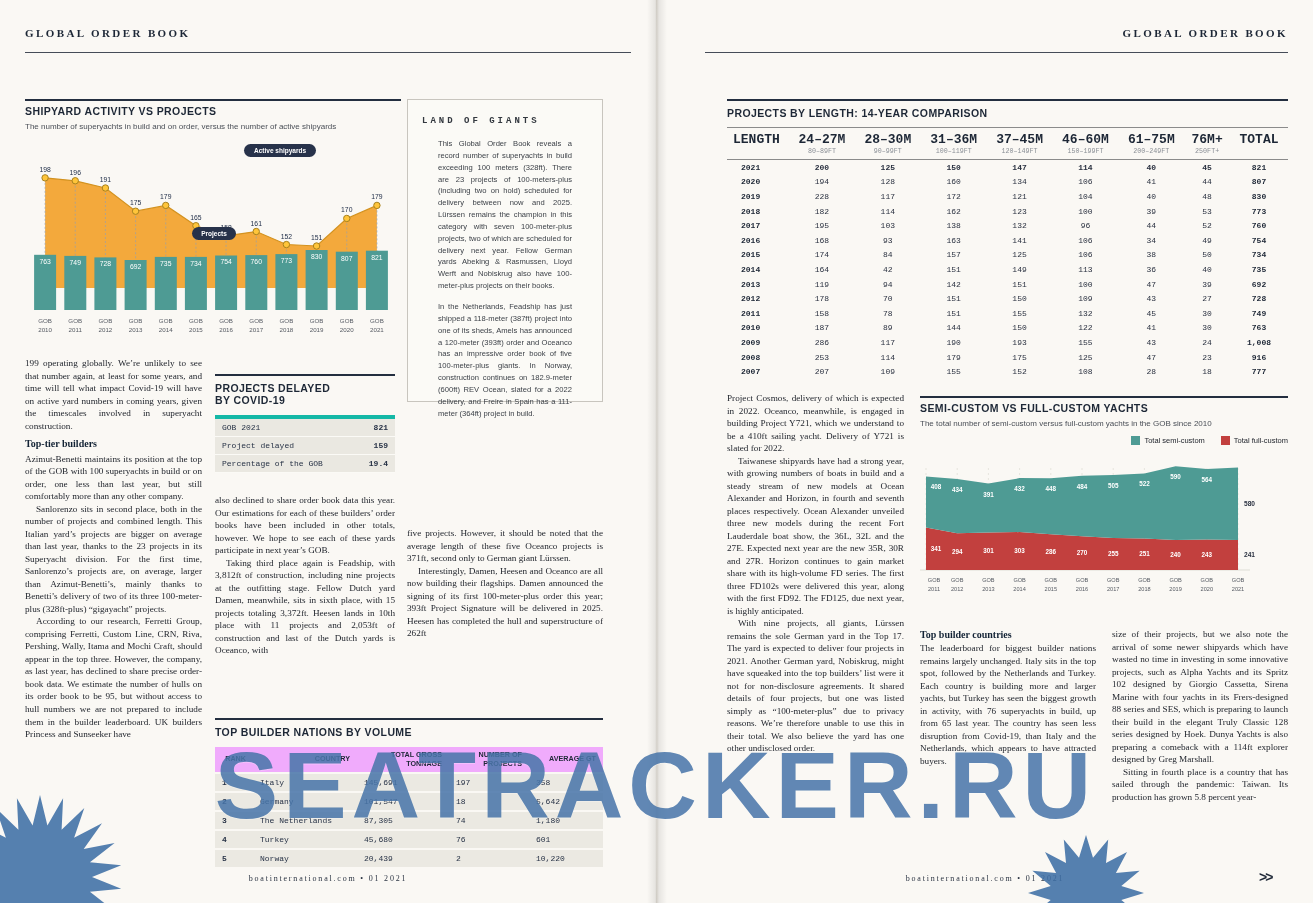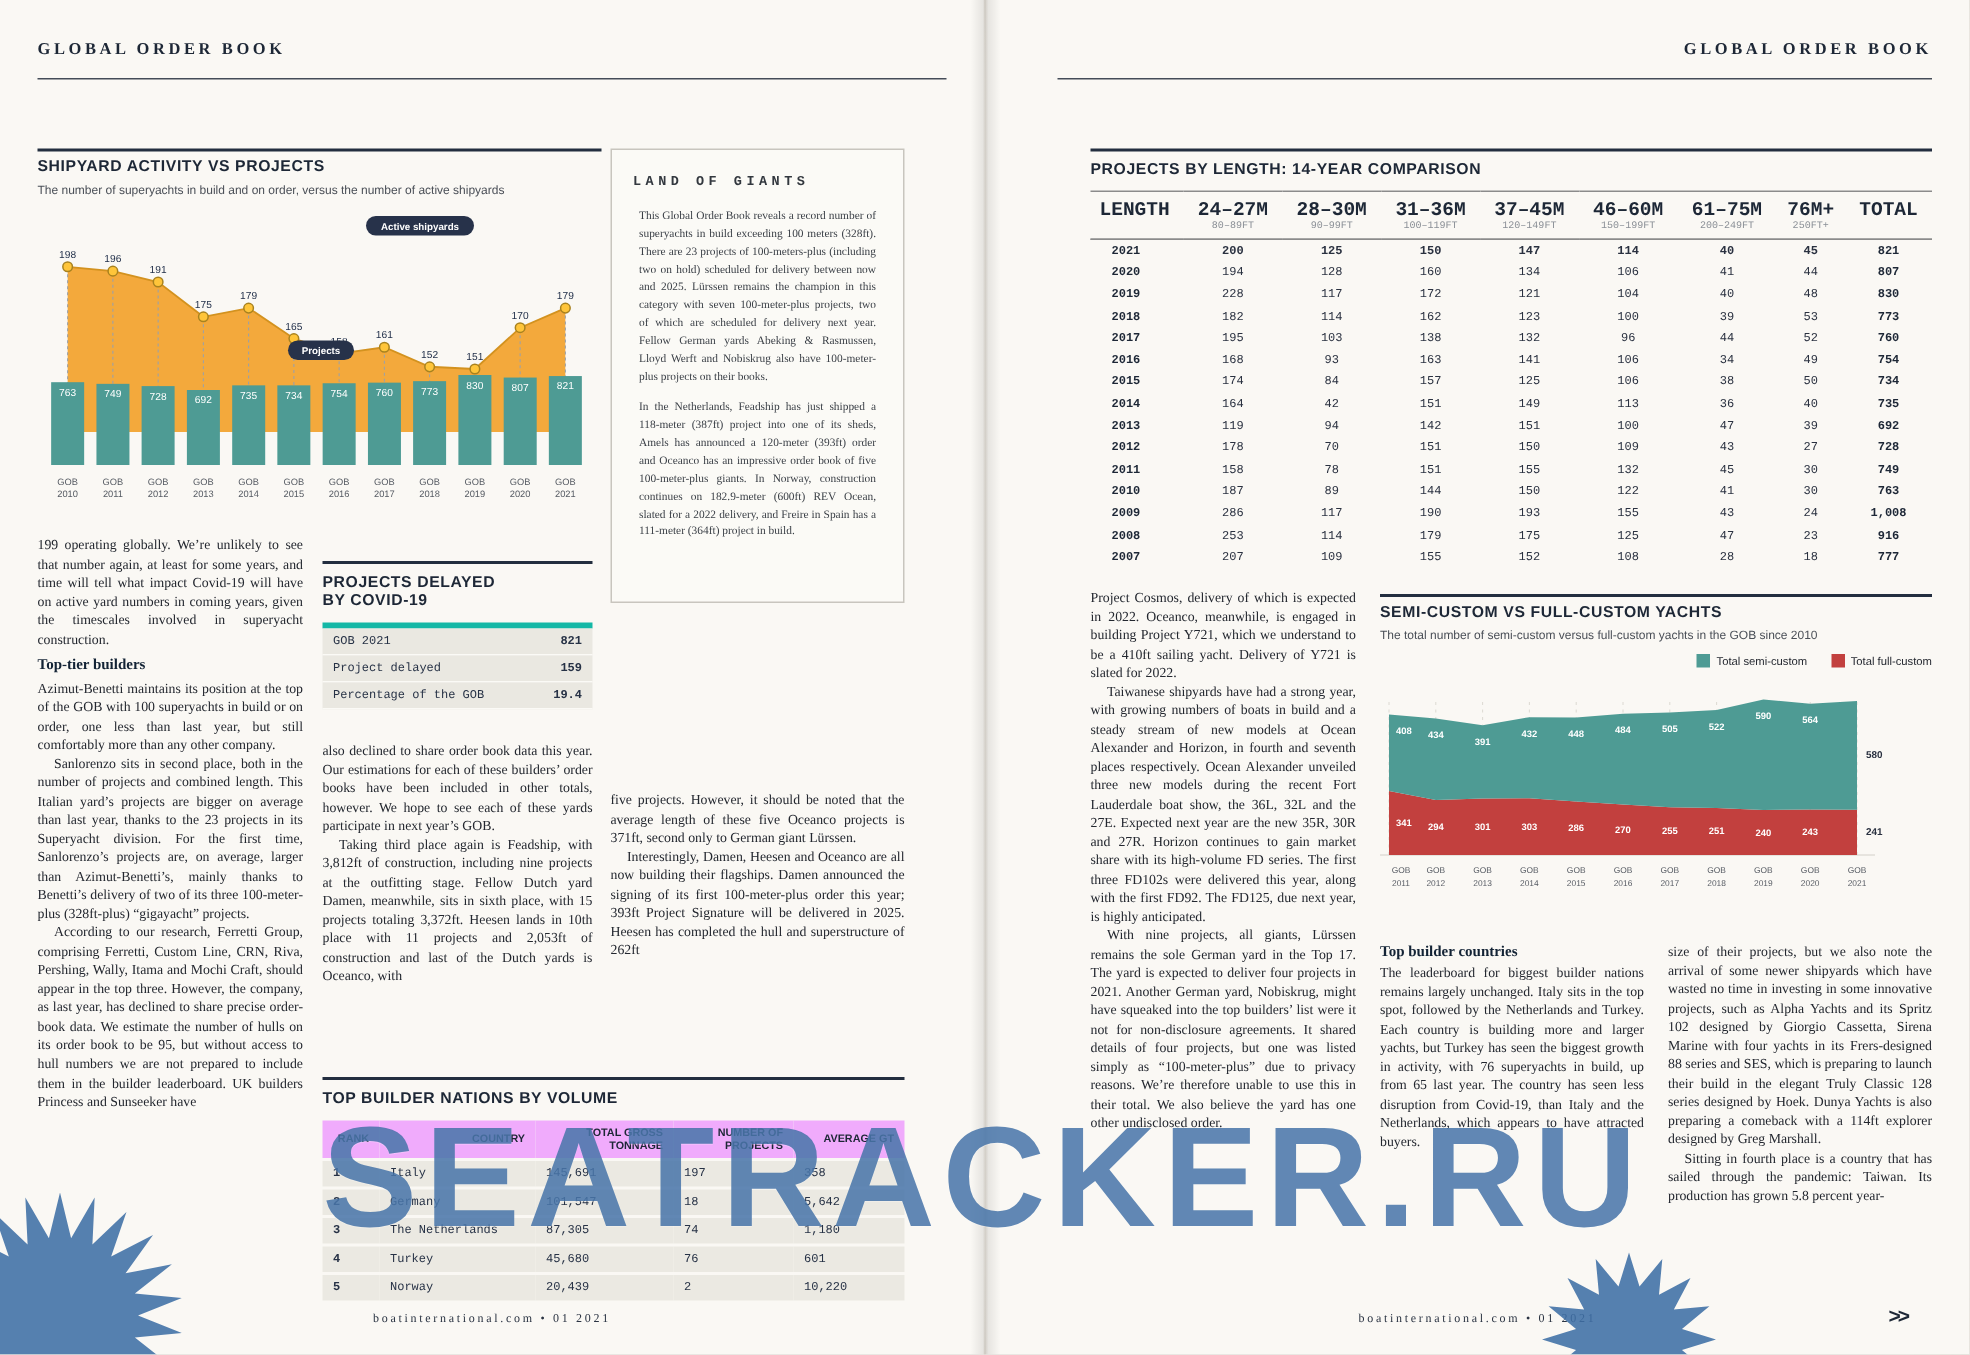--- a/index.html
+++ b/index.html
@@ -16,21 +16,21 @@
   .section-rule{height:2px;background:#232e3f;}
   .sec-title{font-family:"Liberation Sans",sans-serif;font-weight:700;font-size:10.5px;letter-spacing:0.4px;color:#1d2736;}
   .sec-sub{font-family:"Liberation Sans",sans-serif;font-size:8px;color:#4a4f57;}
   .body-col{position:absolute;text-align:justify;font-size:9.2px;line-height:1.36;color:#23272f;}
   .body-col p{margin:0;}
   .body-col p.ind{text-indent:11px;}
   .inline-head{font-size:10px;font-weight:700;color:#132335;margin:5px 0 2px;font-family:"Liberation Serif",serif;}
   
   .giants{position:absolute;border:1px solid #c8c5be;background:#fbfaf6;padding:16px 14px;}
   .giants h4{font-family:"Liberation Mono",monospace;font-size:9px;font-weight:700;letter-spacing:3px;color:#33383f;margin:0 0 12px;}
-  .giants p{font-family:Liberation Serif, serif;font-size:7.6px;line-height:1.56;text-align:justify;color:#3a3f46;margin:0 4px 9px;}
+  .giants p{font-family:Liberation Sans, sans-serif;font-size:7.6px;line-height:1.56;text-align:justify;color:#3a3f46;margin:0 16px 9px;}
   
   .kv{display:flex;justify-content:space-between;background:#eae8e1;border-bottom:1px solid #fbfaf6;padding:4px 7px;
       font-family:"Liberation Mono",monospace;font-size:8px;color:#273246;}
   .kv .v{font-weight:700;}
   
   .nat-table{width:100%;border-collapse:separate;border-spacing:0 2px;margin-top:7px;}
   .nat-table th{background:#f0abfc;font-family:"Liberation Sans",sans-serif;font-size:7.2px;font-weight:700;color:#1d2736;
       text-align:right;padding:4px 7px;line-height:1.2;}
   .nat-table td{background:#ebe9e2;font-family:"Liberation Mono",monospace;font-size:8px;color:#273246;padding:4px 7px;}
   .nat-table td.rank{font-weight:700;}

